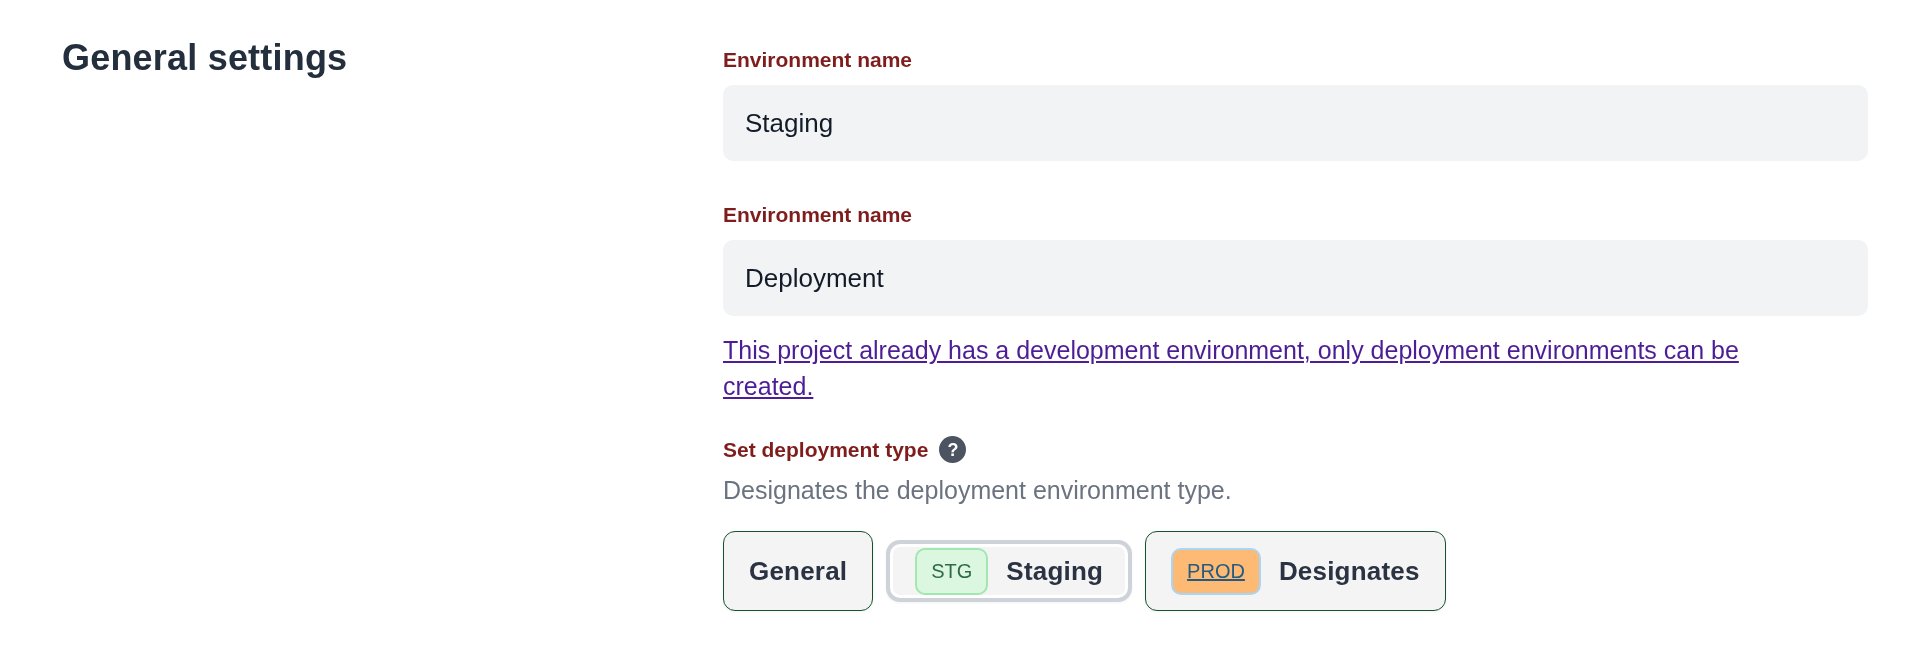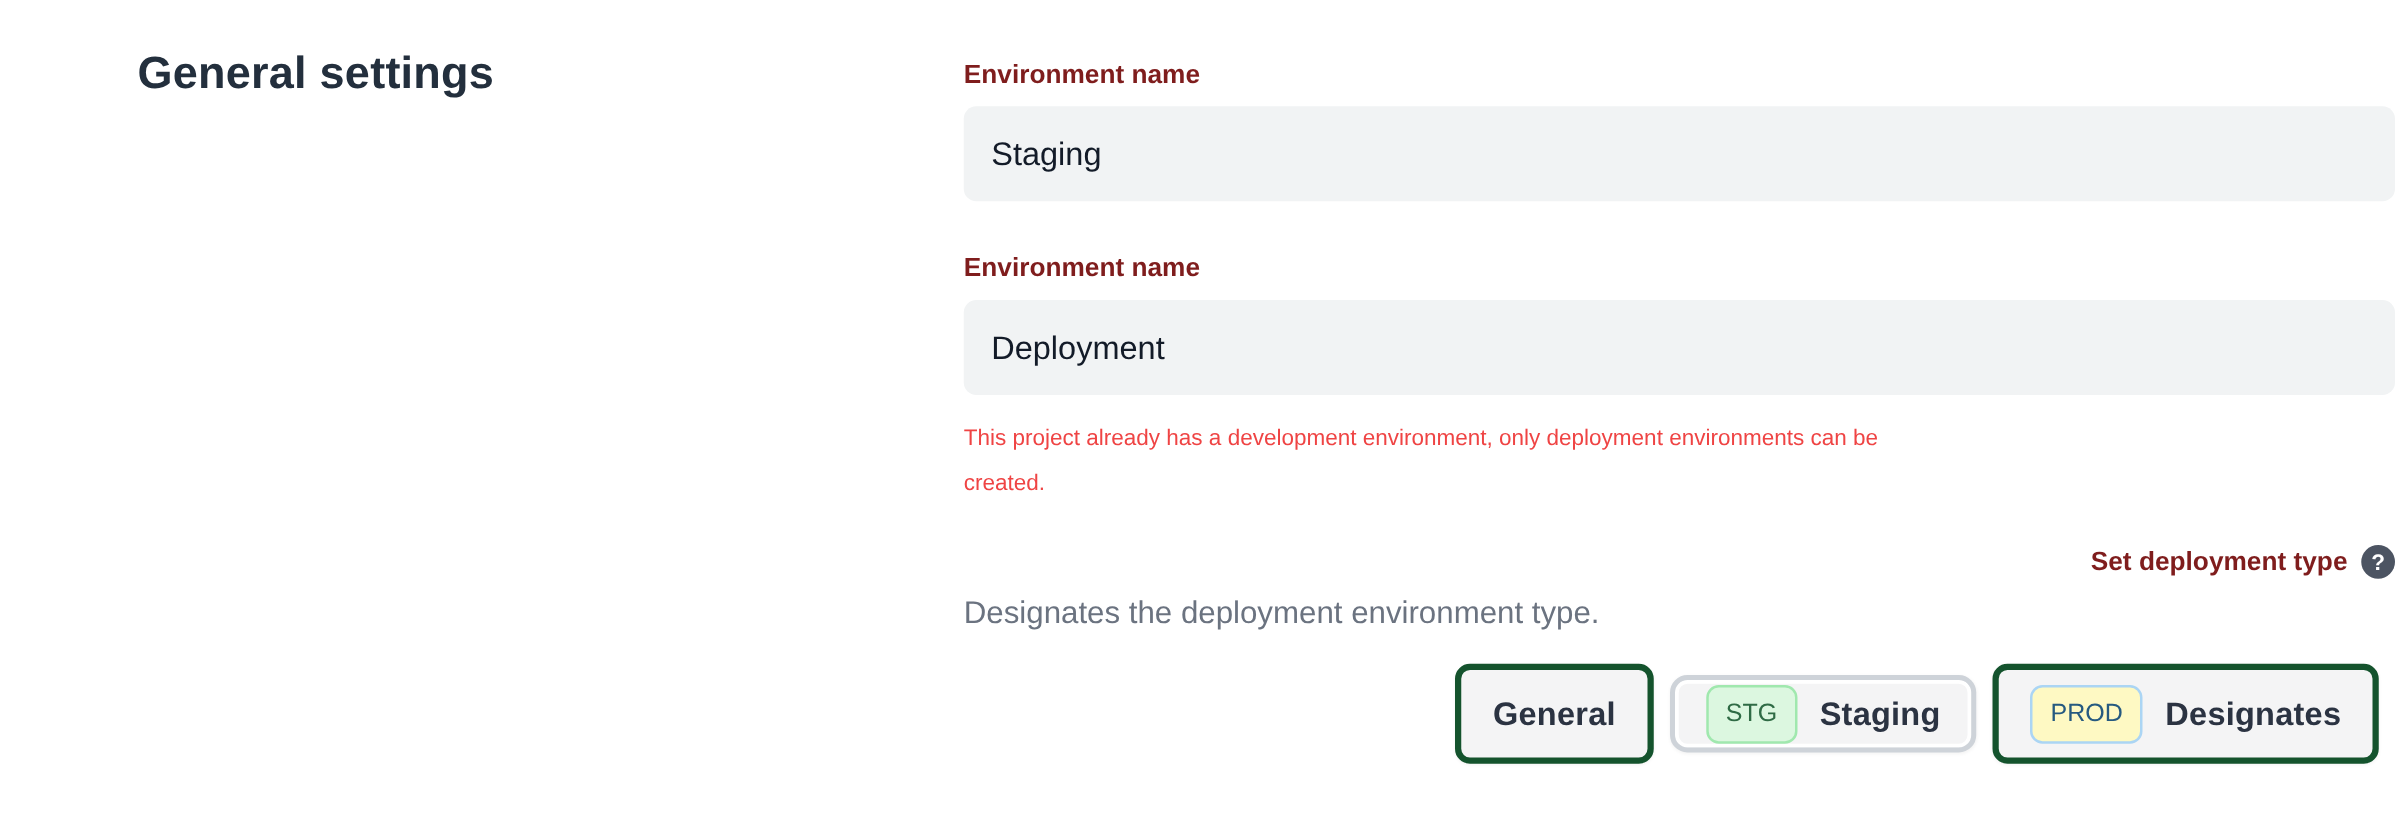--- a/index.html
+++ b/index.html
@@ -1,15 +1,15 @@
 <!DOCTYPE html>
 <html><head>
 <meta charset="utf-8">
 <style>
-  * { margin: 0; padding: 0; box-sizing: border-box; justify-content: flex-end; }
+  * { margin: 0; padding: 0; box-sizing: border-box; }
   html, body {
     width: 1916px; height: 652px;
     background: #ffffff;
     font-family: "Liberation Sans", sans-serif;
     overflow: hidden;
   }
   .page {
     display: flex;
     padding: 37px 0 0 62px;
     width: 1916px;
@@ -44,24 +44,25 @@
     border-radius: 10px;
     padding: 0 22px;
     font-family: "Liberation Sans", sans-serif;
     font-size: 26px;
     color: #131b28;
     outline: none;
   }
 
   .help-text {
     margin-top: 16px;
-    font-size: 18px;
+    font-size: 25px;
     line-height: 36px;
-    color: #ef4444;
+    color: #4c1d95;
     font-weight: 400;
+    text-decoration: underline;
   }
 
   .label-row {
     margin-top: 32px;
     display: flex;
     align-items: center;
     gap: 11px;
   }
   .help-icon {
     width: 27px; height: 27px;
@@ -89,21 +90,21 @@
     display: flex;
     align-items: center;
   }
   .type-btn {
     display: inline-flex;
     align-items: center;
     height: 80px;
     padding: 0 25px;
     margin-right: 13px;
     background: #f4f4f5;
-    border: 5px solid #14532d;
+    border: 1px solid #14532d;
     border-radius: 12px;
     box-shadow: 0 1px 3px rgba(0,0,0,0.05);
     font-family: "Liberation Sans", sans-serif;
     cursor: pointer;
   }
   .type-btn.selected {
     height: 62px;
     border: 4px solid #ced3d9;
     border-radius: 14px;
     box-shadow: inset 0 0 0 3px #ffffff, 0 1px 3px rgba(0,0,0,0.05);
@@ -158,19 +159,19 @@
       <button class="type-btn">
         <span class="btn-label">General</span>
       </button>
 
       <button class="type-btn selected">
         <span class="badge" style="background-color: rgb(220, 247, 224); border-color: rgb(160, 232, 174); color: rgb(47, 107, 69);">STG</span>
         <span class="btn-label">Staging</span>
       </button>
 
       <button class="type-btn">
-        <span class="badge" style="background-color: #fef9c3; border-color: rgb(171, 213, 244); color: rgb(38, 90, 128);">PROD</span>
+        <span class="badge" style="background-color: #fdba74; border-color: rgb(171, 213, 244); color: rgb(38, 90, 128); text-decoration: underline;">PROD</span>
         <span class="btn-label">Designates</span>
       </button>
 
     </div>
   </div>
 </div>
 
 </body></html>

